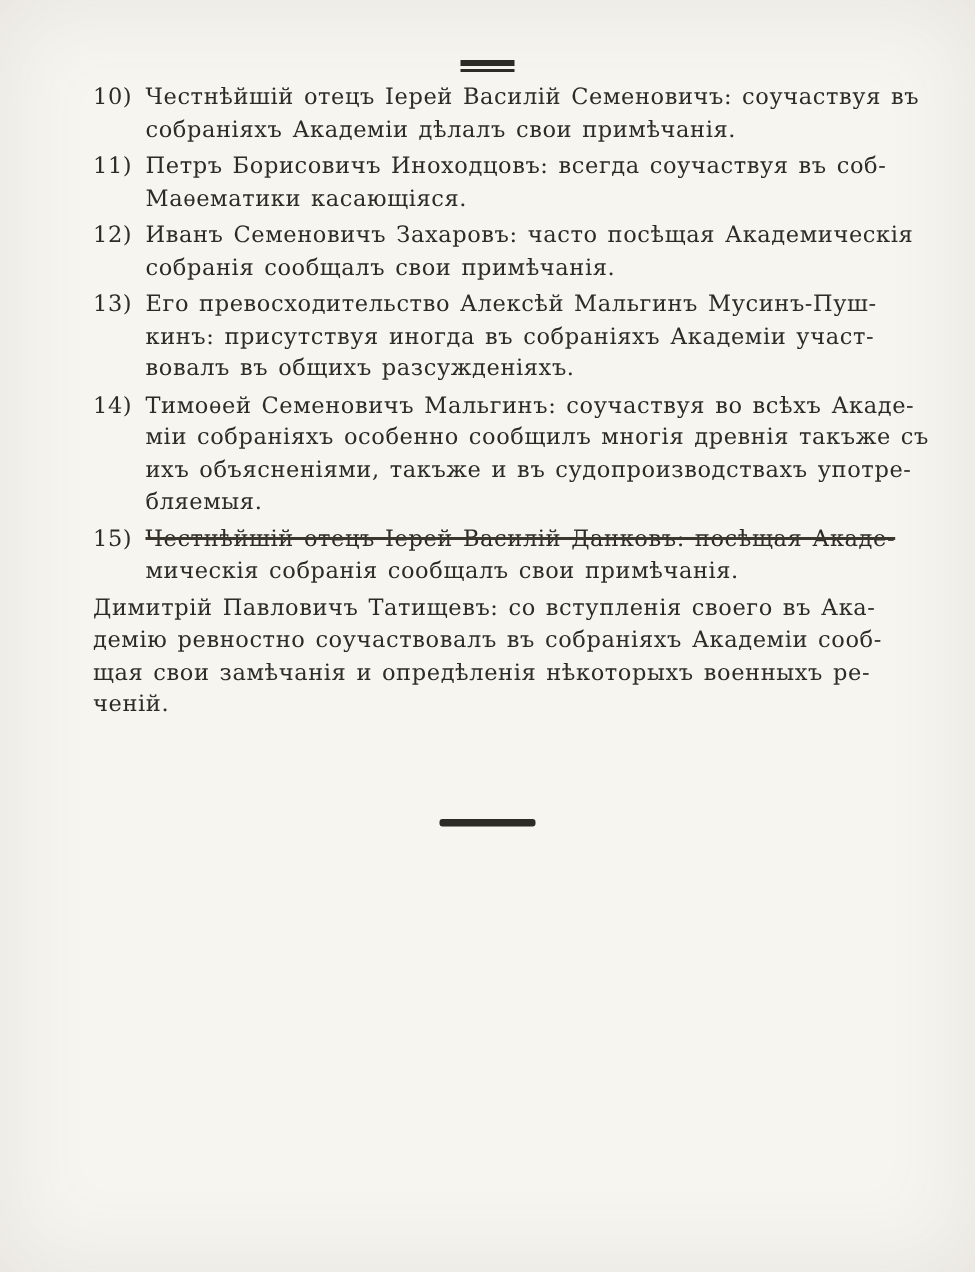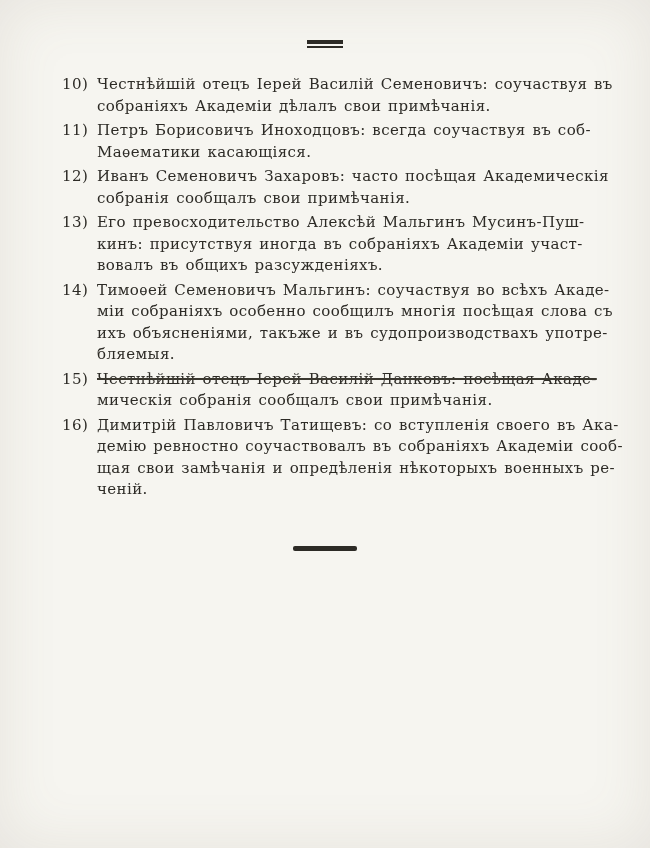--- a/index.html
+++ b/index.html
@@ -19,21 +19,21 @@
   .top-ornament {
     position: absolute;
     top: 40px; left: 50%;
     transform: translateX(-50%);
     width: 36px;
   }
   .top-ornament .bar-thick { height: 4px; background: var(--ink, #2d2b26); }
   .top-ornament .bar-thin  { height: 1.5px; background: var(--ink, #2d2b26); margin-top: 2px; }
   .content {
     position: absolute;
-    top: 74px; left: 62px;
+    top: 54px; left: 62px;
     width: 534px;
     font-size: 15px;
     line-height: 21.5px;
     letter-spacing: 0.4px;
     word-spacing: 1.5px;
   }
   .item { display: flex; margin-bottom: 3px; }
   .num {
     flex: 0 0 35px;
     width: 35px;
@@ -91,34 +91,33 @@
         <div class="lines">
           <div class="line">Его превосходительство Алексѣй Мальгинъ Мусинъ-Пуш-</div>
           <div class="line">кинъ: присутствуя иногда въ собраніяхъ Академіи участ-</div>
           <div class="line">вовалъ въ общихъ разсужденіяхъ.</div>
         </div>
       </div>
       <div class="item">
         <div class="num">14)</div>
         <div class="lines">
           <div class="line">Тимоѳей Семеновичъ Мальгинъ: соучаствуя во всѣхъ Акаде-</div>
-          <div class="line">міи собраніяхъ особенно сообщилъ многія посѣщая слова съ</div>
+          <div class="line">міи собраніяхъ особенно сообщилъ многія древнія такъже съ</div>
           <div class="line">ихъ объясненіями, такъже и въ судопроизводствахъ употре-</div>
           <div class="line">бляемыя.</div>
         </div>
       </div>
       <div class="item">
         <div class="num">15)</div>
         <div class="lines">
           <div class="line struck">Честнѣйшій отецъ Іерей Василій Данковъ: посѣщая Акаде-</div>
           <div class="line">мическія собранія сообщалъ свои примѣчанія.</div>
         </div>
       </div>
       <div class="item">
-        <div class="num">16)</div>
         <div class="lines">
           <div class="line">Димитрій Павловичъ Татищевъ: со вступленія своего въ Ака-</div>
           <div class="line">демію ревностно соучаствовалъ въ собраніяхъ Академіи сооб-</div>
           <div class="line">щая свои замѣчанія и опредѣленія нѣкоторыхъ военныхъ ре-</div>
           <div class="line">ченій.</div>
         </div>
       </div>
     </div>
 
   <div class="bottom-ornament"></div>

